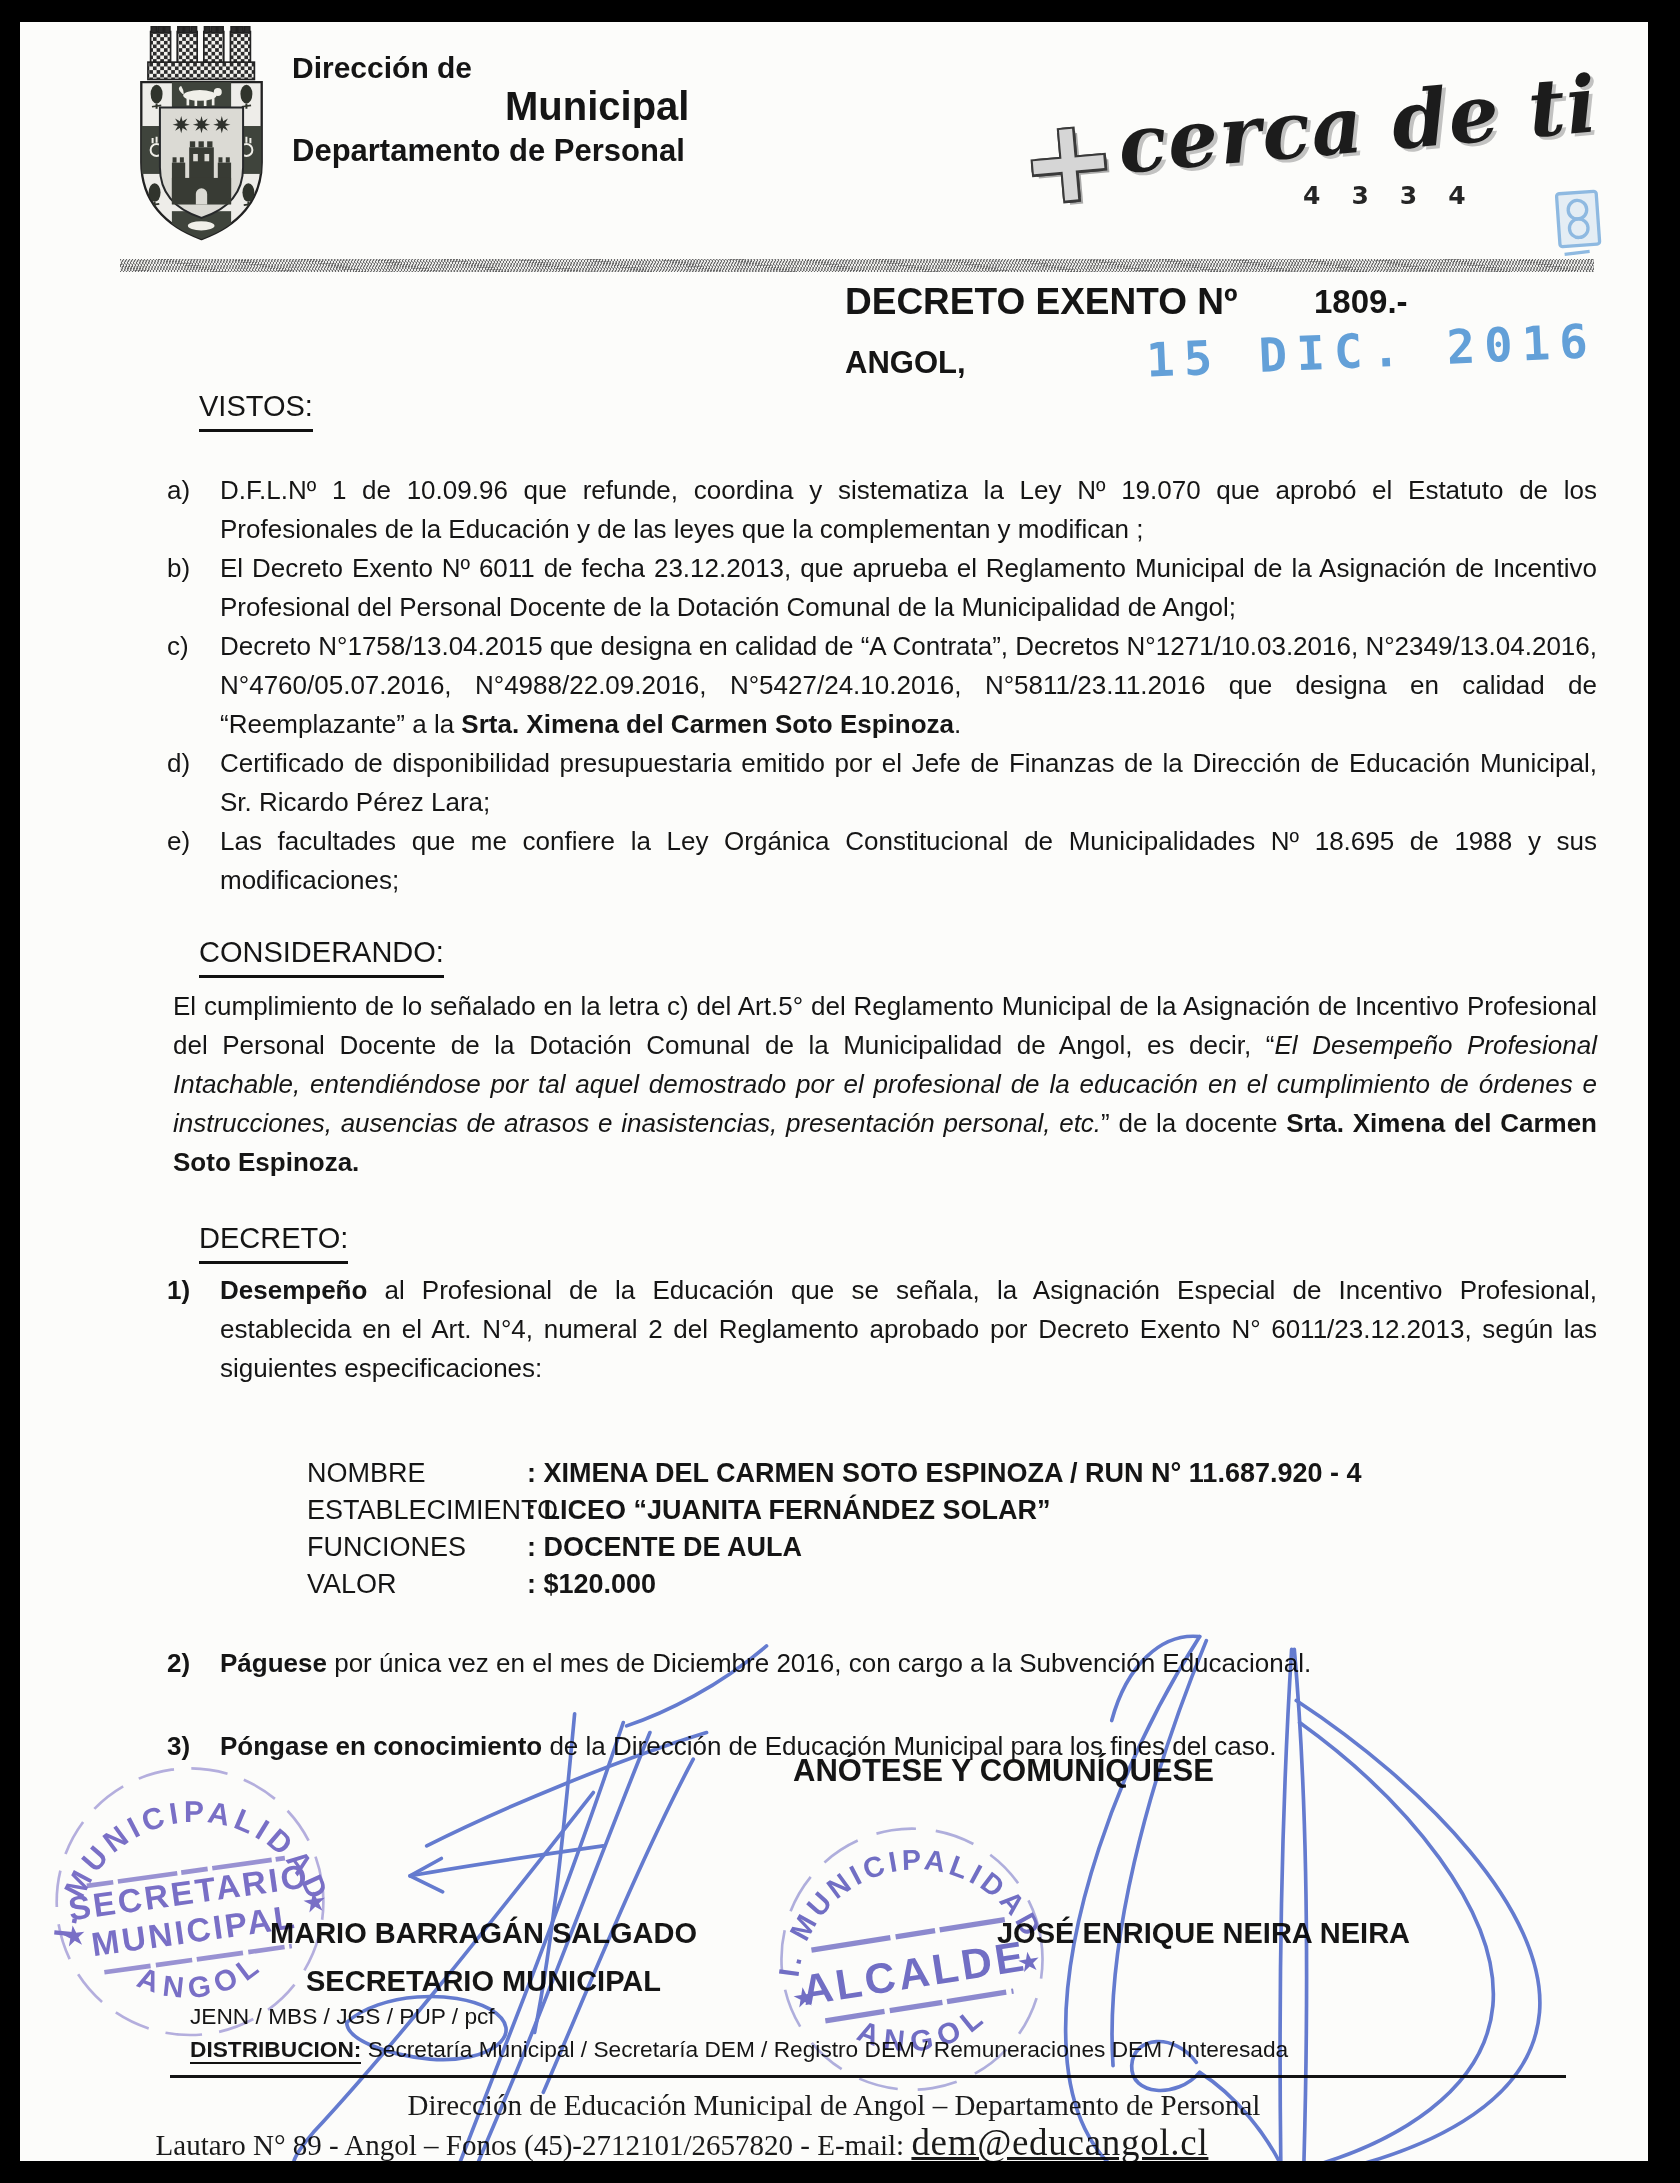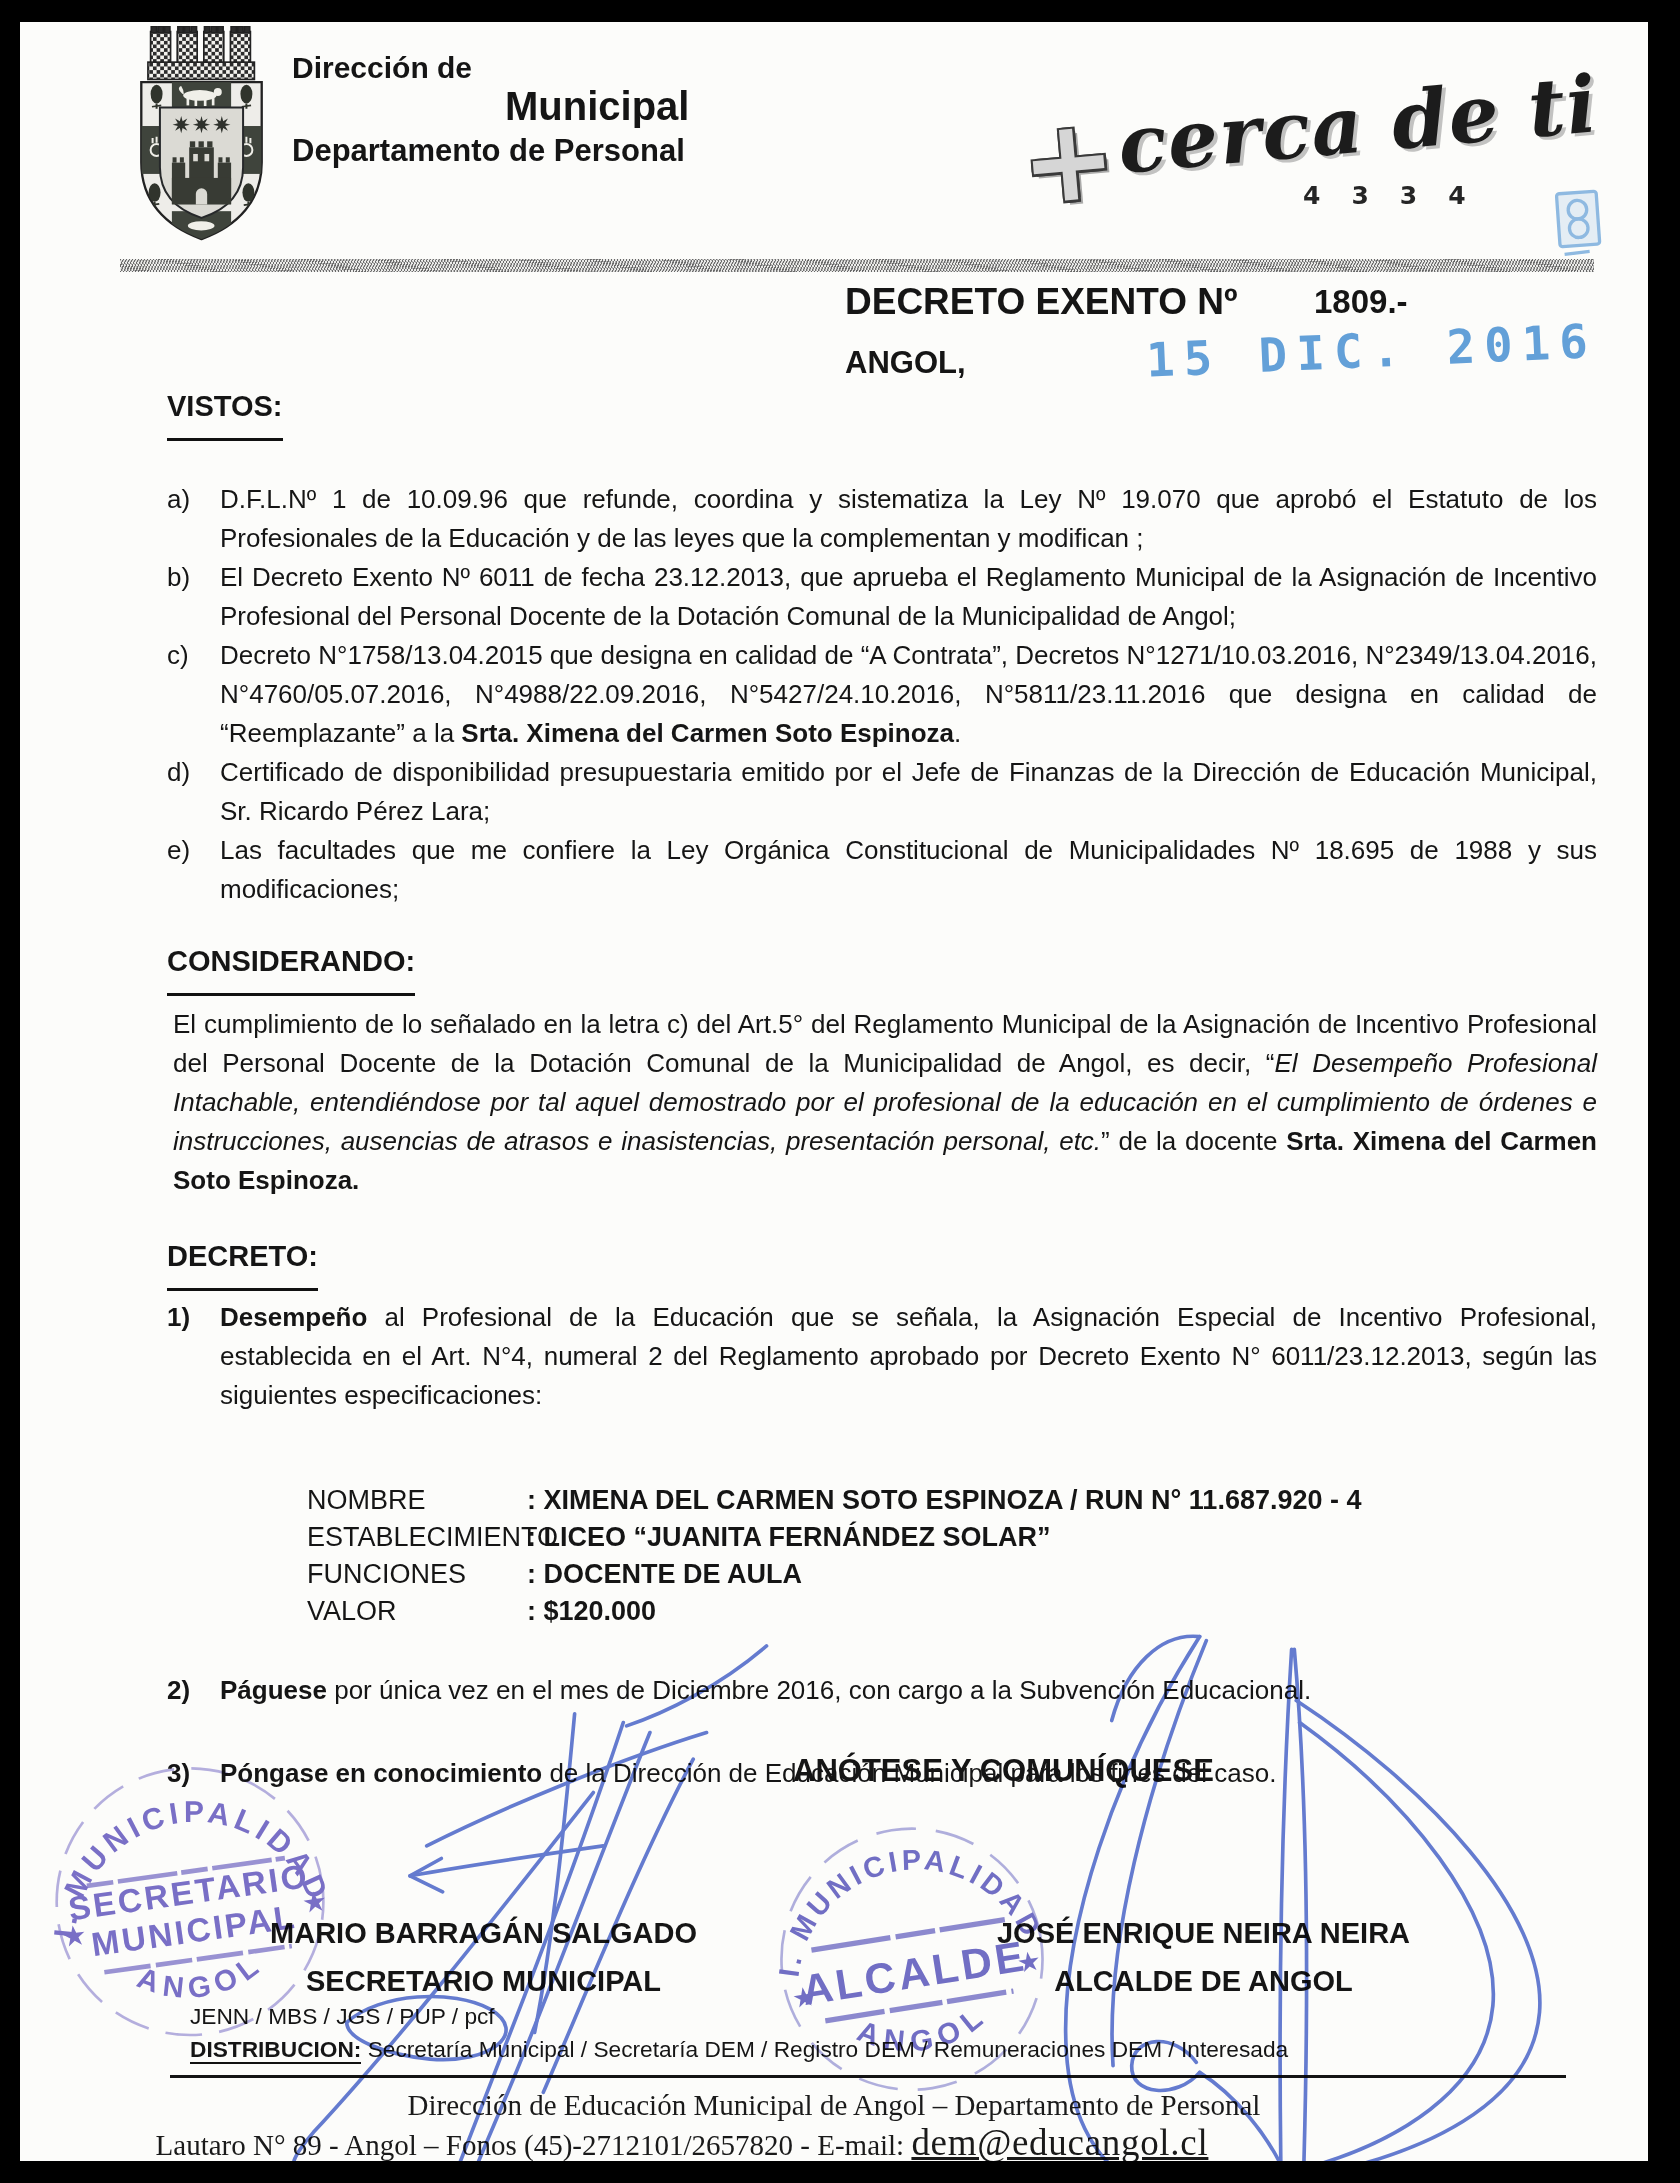--- a/index.html
+++ b/index.html
@@ -44,21 +44,21 @@
   .decree-title{position:absolute;left:825px;top:259px;font-size:37px;font-weight:bold;white-space:nowrap;}
   .decree-number{position:absolute;left:1294px;top:261px;font-size:33px;font-weight:bold;}
   .city{position:absolute;left:825px;top:323px;font-size:31px;font-weight:bold;}
   .date-stamp{
     position:absolute;left:1126px;top:301px;font-size:47px;color:#4f94d4;opacity:.88;
     font-family:"DejaVu Sans Mono", monospace;font-weight:bold;letter-spacing:9.3px;
     transform:rotate(-2.5deg);white-space:nowrap;
   }
   
   .content{position:absolute;left:147px;top:365px;width:1430px;font-size:26px;line-height:39px;text-align:justify;}
-  .h{font-size:29px;font-weight:bold;display:inline-block;border-bottom:3.3px solid #111;padding-bottom:12px;}
+  .h{font-size:29px;font-weight:normal;display:inline-block;border-bottom:3.3px solid #111;padding-bottom:3px;margin-left:32px;}
   .li{display:flex;}
   .li .ltr{width:53px;flex:none;}
   .li .txt{flex:1;text-align:justify;}
   .b{font-weight:bold;}
   .i{font-style:italic;}
   .specs{margin:67px 0 0 140px;font-size:27px;line-height:37px;}
   .spec-row{display:flex;}
   .spec-label{width:220px;flex:none;}
   .spec-value{font-weight:bold;}
   .mt-consid{margin-top:33px;}
@@ -274,21 +274,20 @@
   </div>
 
   <div class="anotese">ANÓTESE  Y COMUNÍQUESE</div>
 
   <div class="sig-block sig-sec">
     <div>MARIO BARRAGÁN SALGADO</div>
     <div>SECRETARIO MUNICIPAL</div>
   </div>
   <div class="sig-block sig-mayor">
     <div>JOSÉ ENRIQUE NEIRA NEIRA</div>
-    <div>ALCALDE DE ANGOL</div>
   </div>
 
   <div class="initials">JENN / MBS / JGS / PUP / pcf</div>
   <div class="distribution">
     <span class="dlabel">DISTRIBUCION:</span><span> Secretaría Municipal / Secretaría DEM / Registro DEM / Remuneraciones DEM / Interesada</span>
   </div>
 
   <div class="footer-rule"></div>
   <div class="footer1">Dirección de Educación Municipal de Angol – Departamento de Personal</div>
   <div class="footer2">

